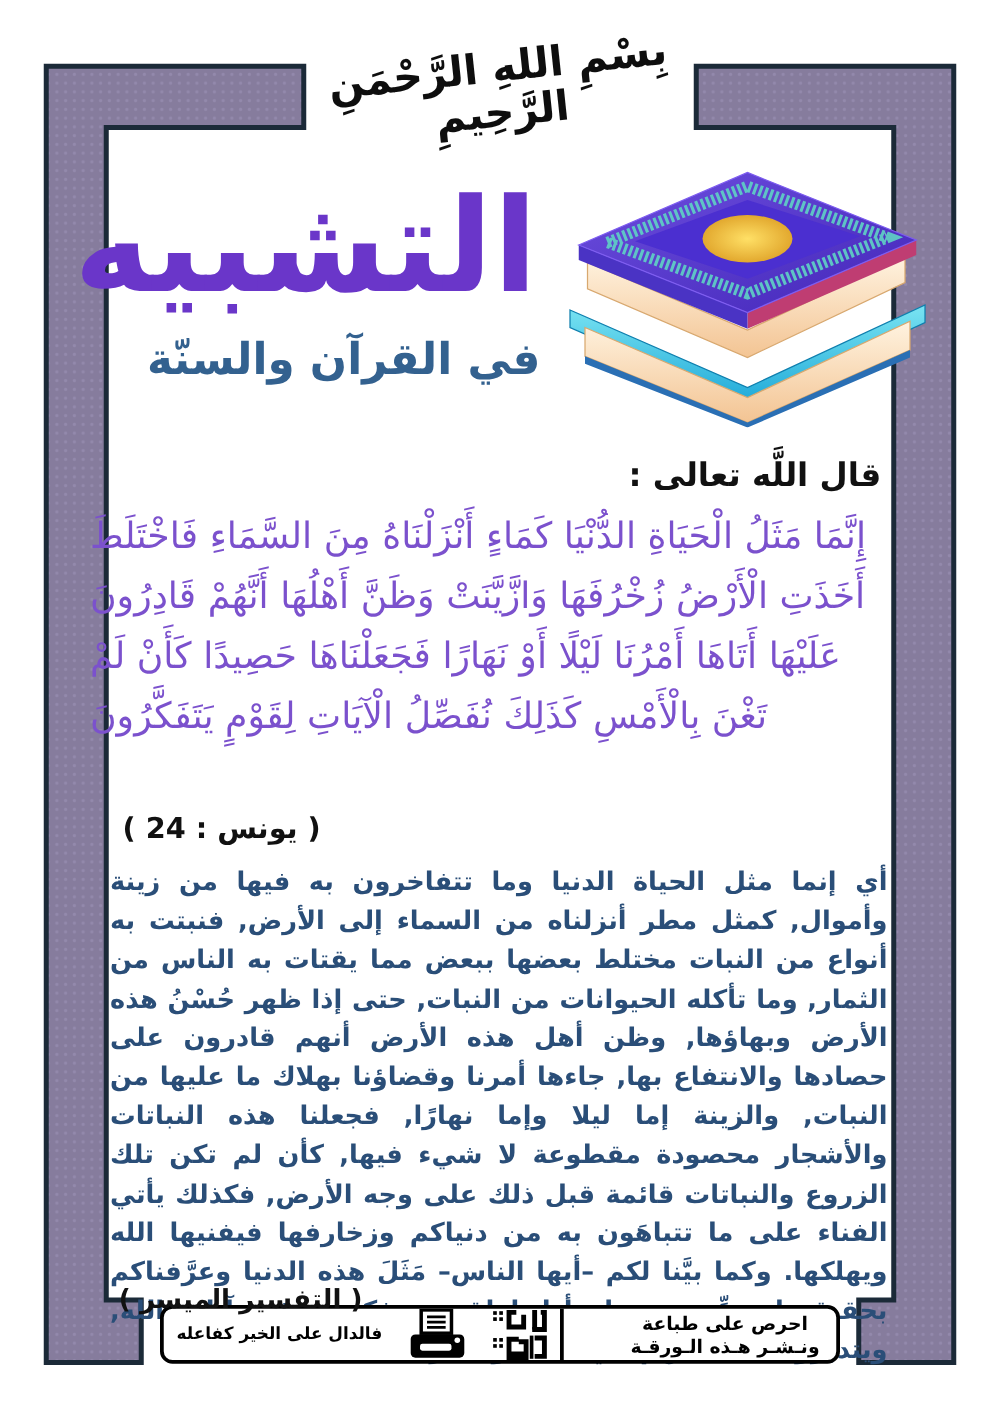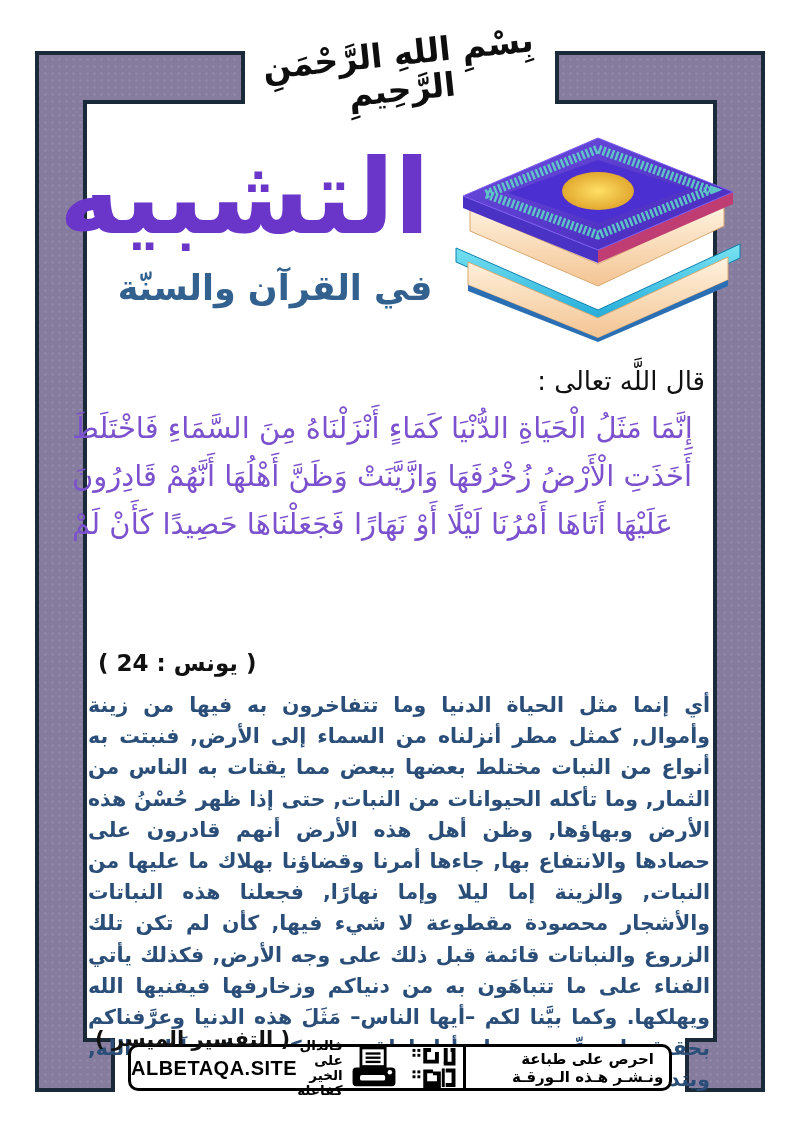--- a/index.html
+++ b/index.html
@@ -23,21 +23,21 @@
     font-size:104px;font-weight:bold;color:#6a36c9;text-align:center;line-height:1.15;
   }
   .subtitle{
     left:95px;top:268px;width:360px;z-index:2;
     font-size:35px;font-weight:bold;color:#33618f;text-align:center;
   }
   .books{left:448px;top:130px;width:300px;height:212px;z-index:2;}
   
   .qala{
     right:95px;top:366px;width:320px;z-index:2;
-    font-size:26px;font-weight:normal;color:#111;text-align:right;
+    font-size:26px;font-weight:bold;color:#111;text-align:right;
   }
   .verse{
     left:72px;top:404px;width:648px;z-index:2;direction:rtl;
     color:#7b51cd;font-size:29px;line-height:48px;text-align:left;font-weight:500;
   }
   .verse-line{white-space:nowrap;}
   .reference{
     left:98px;top:650px;z-index:2;
     font-size:23px;font-weight:bold;color:#111;direction:rtl;
   }
@@ -117,20 +117,21 @@
   <polygon points="38,64 150,19 262,60 150,105" fill="none" stroke="#5fd3c4" stroke-width="9" stroke-dasharray="2.5,2" opacity="0.9"></polygon>
   <polygon points="60,63 150,30 240,59 150,93" fill="#4b2fd0"></polygon>
   <ellipse cx="150" cy="61" rx="36" ry="19" fill="url(#sunGrad)"></ellipse>
 </svg>
 
 <div class="abs qala">قال اللَّه تعالى :</div>
 <div class="abs verse">
   <div class="verse-line">إِنَّمَا مَثَلُ الْحَيَاةِ الدُّنْيَا كَمَاءٍ أَنْزَلْنَاهُ مِنَ السَّمَاءِ فَاخْتَلَطَ</div>
   <div class="verse-line">أَخَذَتِ الْأَرْضُ زُخْرُفَهَا وَازَّيَّنَتْ وَظَنَّ أَهْلُهَا أَنَّهُمْ قَادِرُونَ</div>
   <div class="verse-line">عَلَيْهَا أَتَاهَا أَمْرُنَا لَيْلًا أَوْ نَهَارًا فَجَعَلْنَاهَا حَصِيدًا كَأَنْ لَمْ</div>
+  <div class="verse-line">تَغْنَ بِالْأَمْسِ كَذَلِكَ نُفَصِّلُ الْآيَاتِ لِقَوْمٍ يَتَفَكَّرُونَ</div>
 </div>
 <div class="abs reference">( يونس : 24 )</div>
 
 <div class="abs tafsir">أي إنما مثل الحياة الدنيا وما تتفاخرون به فيها من زينة وأموال, كمثل مطر أنزلناه من السماء إلى الأرض, فنبتت به أنواع من النبات مختلط بعضها ببعض مما يقتات به الناس من الثمار, وما تأكله الحيوانات من النبات, حتى إذا ظهر حُسْنُ هذه الأرض وبهاؤها, وظن أهل هذه الأرض أنهم قادرون على حصادها والانتفاع بها, جاءها أمرنا وقضاؤنا بهلاك ما عليها من النبات, والزينة إما ليلا وإما نهارًا, فجعلنا هذه النباتات والأشجار محصودة مقطوعة لا شيء فيها, كأن لم تكن تلك الزروع والنباتات قائمة قبل ذلك على وجه الأرض, فكذلك يأتي الفناء على ما تتباهَون به من دنياكم وزخارفها فيفنيها الله ويهلكها. وكما بيَّنا لكم –أيها الناس– مَثَلَ هذه الدنيا وعرَّفناكم بحقيقتها, نبيِّن حججنا وأدلتنا لقوم يتفكرون في آيات الله, ويتدبرون ما ينفعهم في الدنيا والآخرة .</div>
 <div class="abs tafsir-source">( التفسير الميسر )</div>
 
 <div class="abs footer-bar">
   <div class="footer-sec print-note">
     <span>احرص على طباعة</span>
     <span>ونـشـر هـذه الـورقـة</span>
@@ -162,15 +163,14 @@
       <line x1="18" y1="7" x2="34" y2="7" stroke="#000" stroke-width="2.5"></line>
       <line x1="18" y1="11.5" x2="34" y2="11.5" stroke="#000" stroke-width="2.5"></line>
       <line x1="18" y1="16" x2="34" y2="16" stroke="#000" stroke-width="2.5"></line>
       <rect x="4" y="22" width="46" height="20" rx="4" fill="#000"></rect>
       <rect x="12" y="30" width="27" height="6" rx="2" fill="#fff"></rect>
       <circle cx="44" cy="27" r="2.4" fill="#fff"></circle>
     </svg>
   </div>
   <div class="left-sec">
     <span class="dal-note">فالدال على الخير كفاعله</span>
-    <span class="site">ALBETAQA.SITE</span>
   </div>
 </div>
 
 </body></html>

